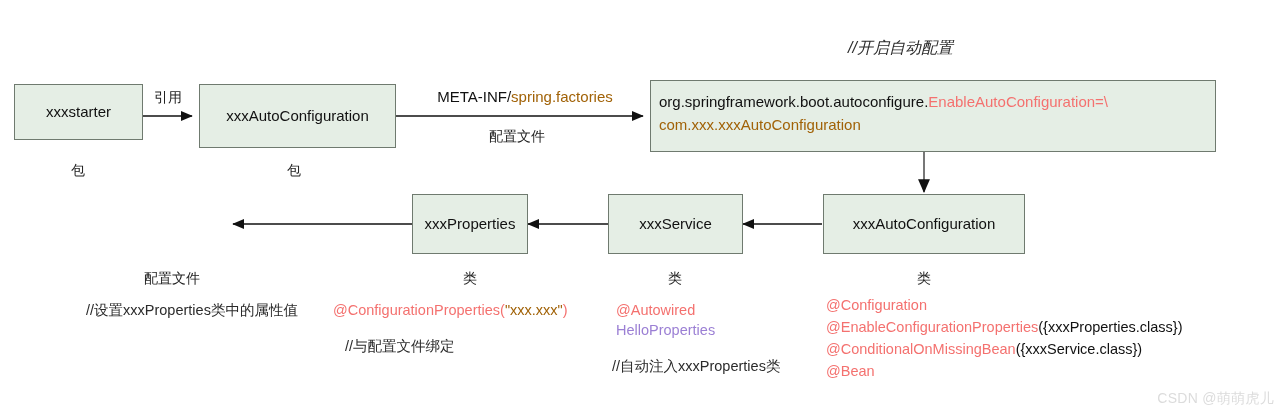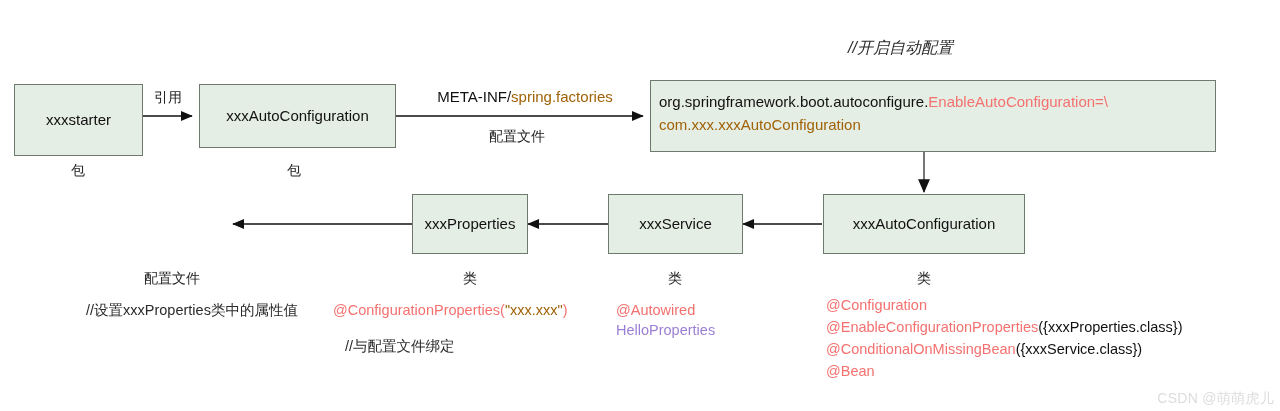--- a/index.html
+++ b/index.html
@@ -64,21 +64,21 @@
 
     <line x1="822" y1="224" x2="743" y2="224" stroke="#111" stroke-width="1.4" marker-end="url(#arrowL)"></line>
 
     <line x1="608" y1="224" x2="528" y2="224" stroke="#111" stroke-width="1.4" marker-end="url(#arrowL)"></line>
 
     <line x1="412" y1="224" x2="233" y2="224" stroke="#111" stroke-width="1.4" marker-end="url(#arrowL)"></line>
   </svg>
 
   <div class="ann gray" style="left:848px;top:36px;font-size:16px;font-style:italic;">//开启自动配置</div>
 
-  <div class="node" style="left:14px;top:84px;width:129px;height:72px;">
+  <div class="node" style="left:14px;top:84px;width:129px;height:56px;">
     <span>xxxstarter</span>
   </div>
   <div class="lbl c cn" style="left:78px;top:162px;">包</div>
 
   <div class="node" style="left:199px;top:84px;width:197px;height:64px;">
     <span>xxxAutoConfiguration</span>
   </div>
   <div class="lbl c cn" style="left:294px;top:162px;">包</div>
 
   <div class="lbl c cn" style="left:168px;top:89px;">引用</div>
@@ -114,20 +114,21 @@
 
   <div class="ann gray" style="left:86px;top:300px;">//设置xxxProperties类中的属性值</div>
 
   <div class="ann" style="left:333px;top:300px;">
     <span class="red">@ConfigurationProperties</span><span class="red">(</span><span class="blue">"xxx.xxx"</span><span class="red">)</span>
   </div>
   <div class="ann gray" style="left:345px;top:336px;">//与配置文件绑定</div>
 
   <div class="ann red" style="left:616px;top:300px;">@Autowired</div>
   <div class="ann purple" style="left:616px;top:320px;">HelloProperties</div>
+  <div class="ann gray" style="left:612px;top:356px;">//自动注入xxxProperties类</div>
 
   <div class="ann" style="left:826px;top:294px;line-height:1.52;">
     <div>
       <span class="red">@Configuration</span><span class="dark"></span>
     </div>
     <div>
       <span class="red">@EnableConfigurationProperties</span><span class="dark">({xxxProperties.class})</span>
     </div>
     <div>
       <span class="red">@ConditionalOnMissingBean</span><span class="dark">({xxxService.class})</span>

